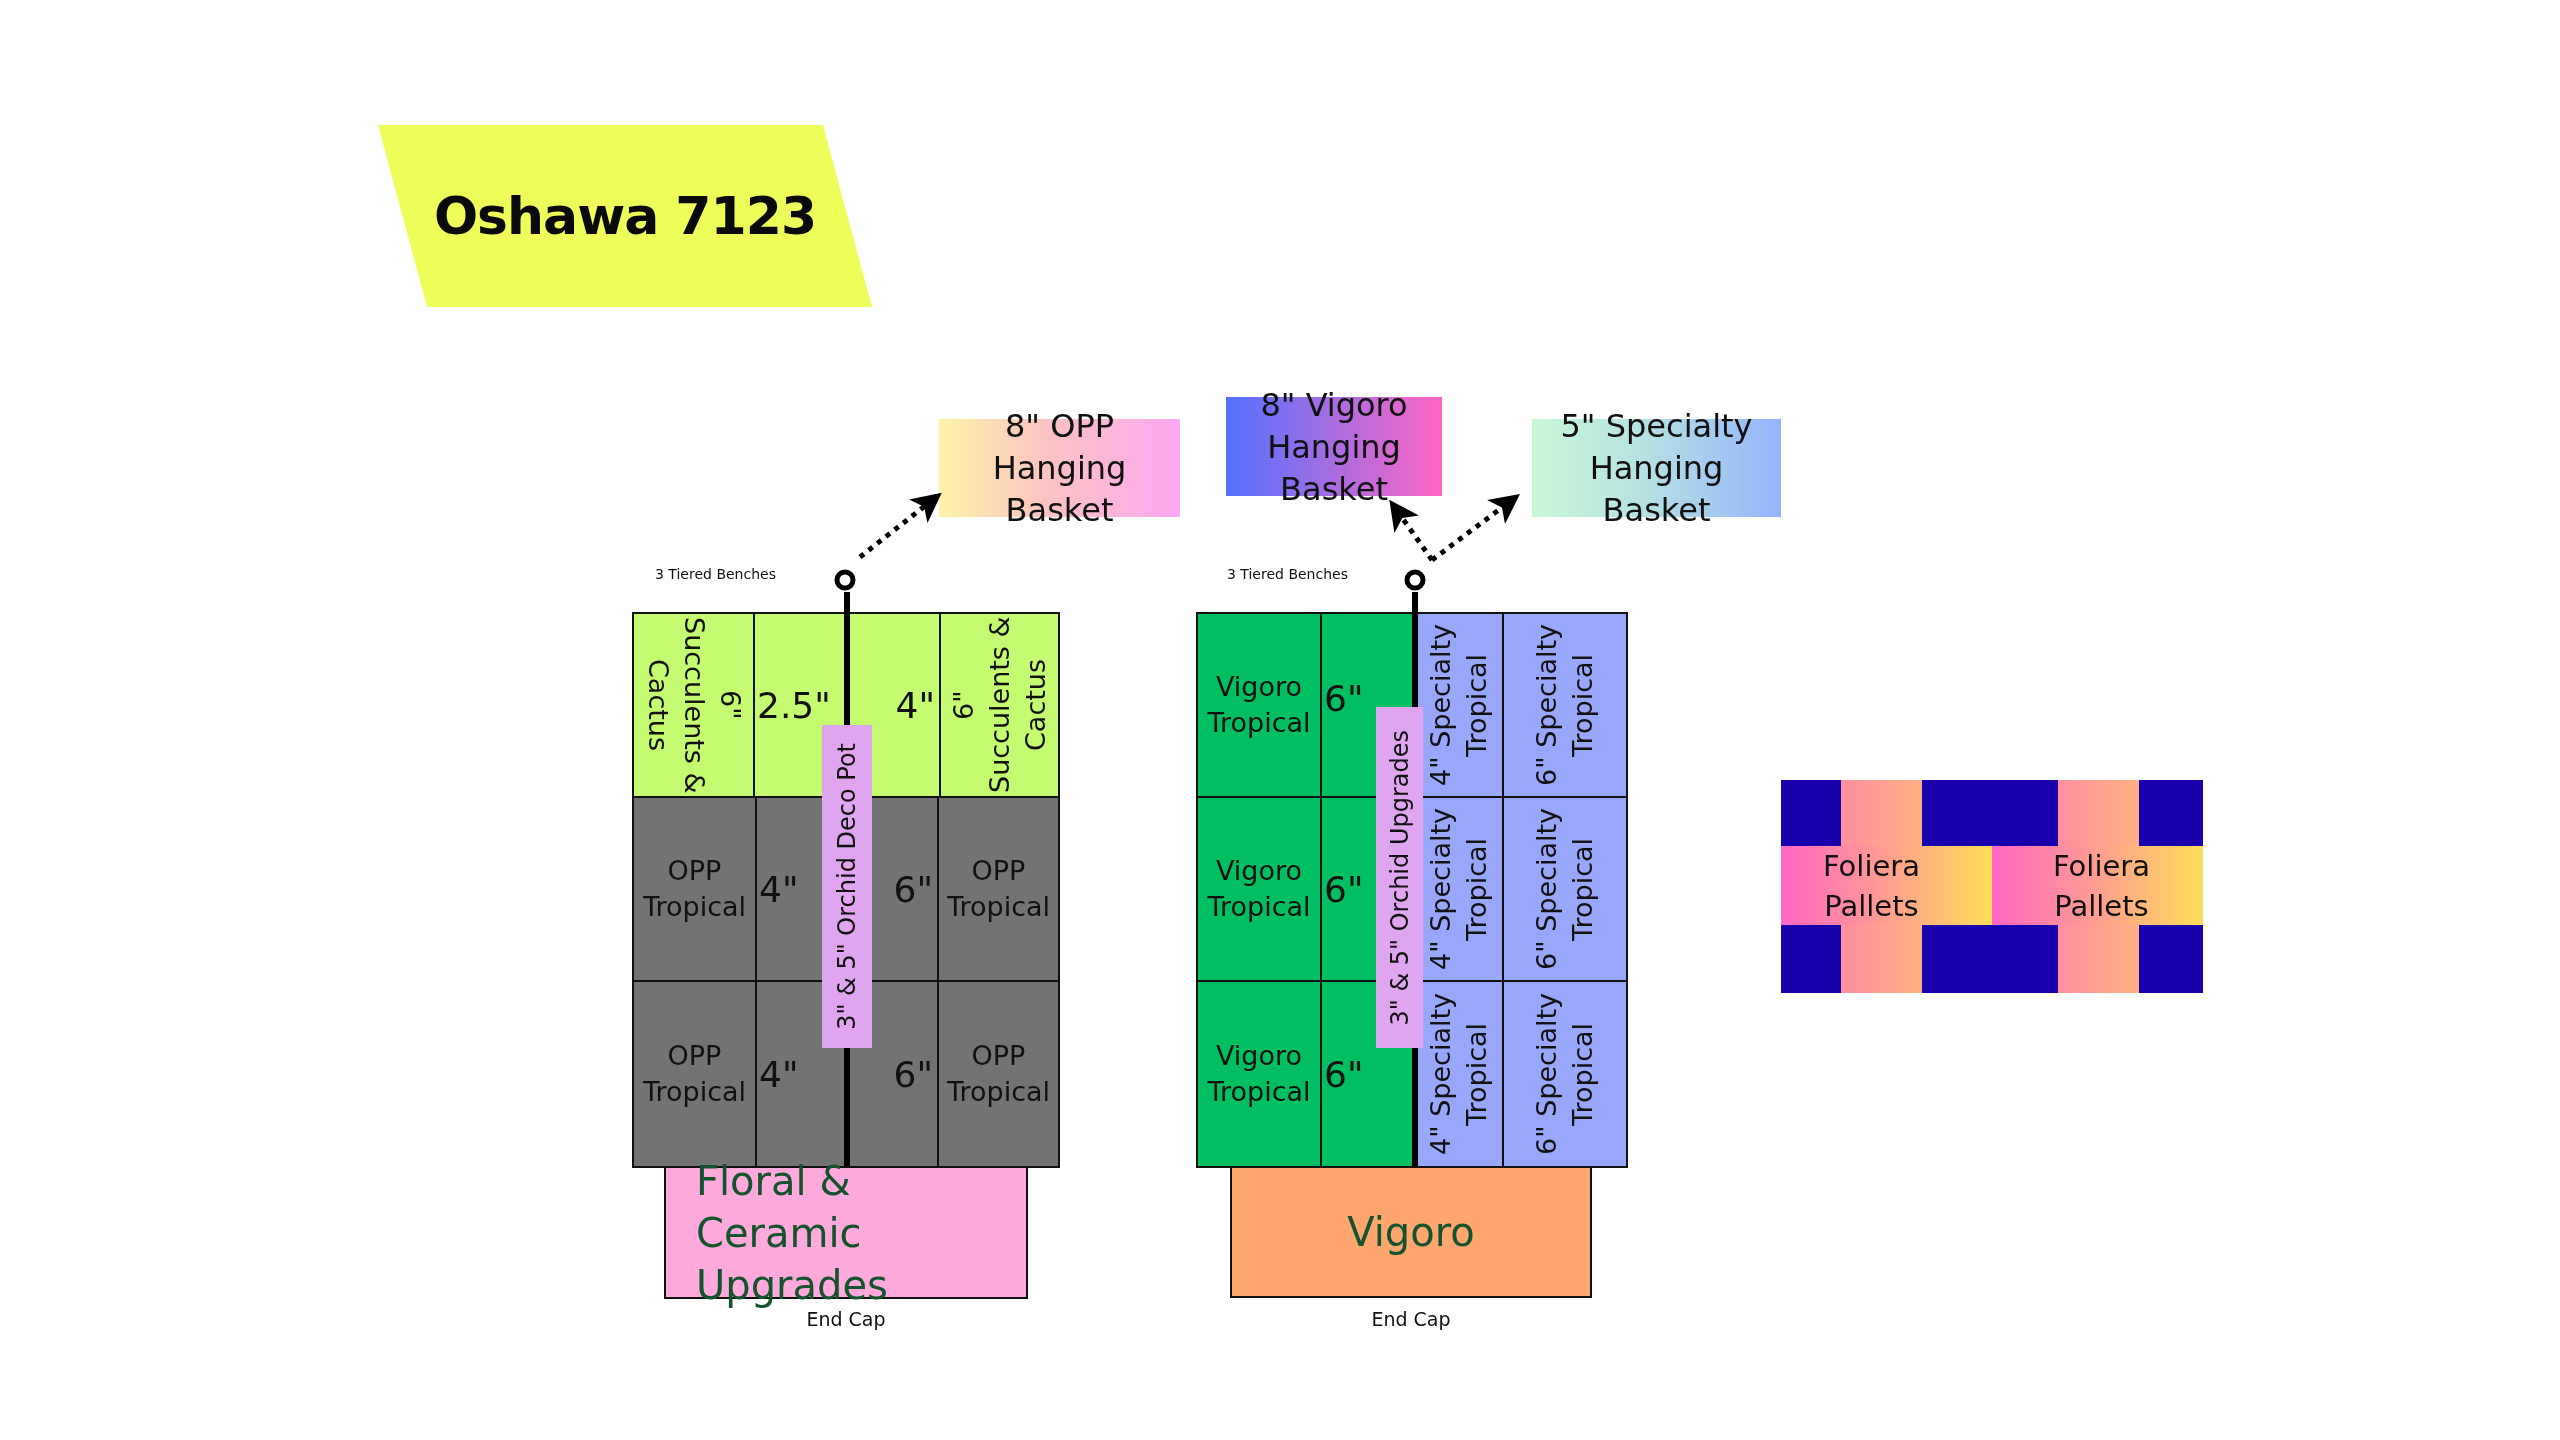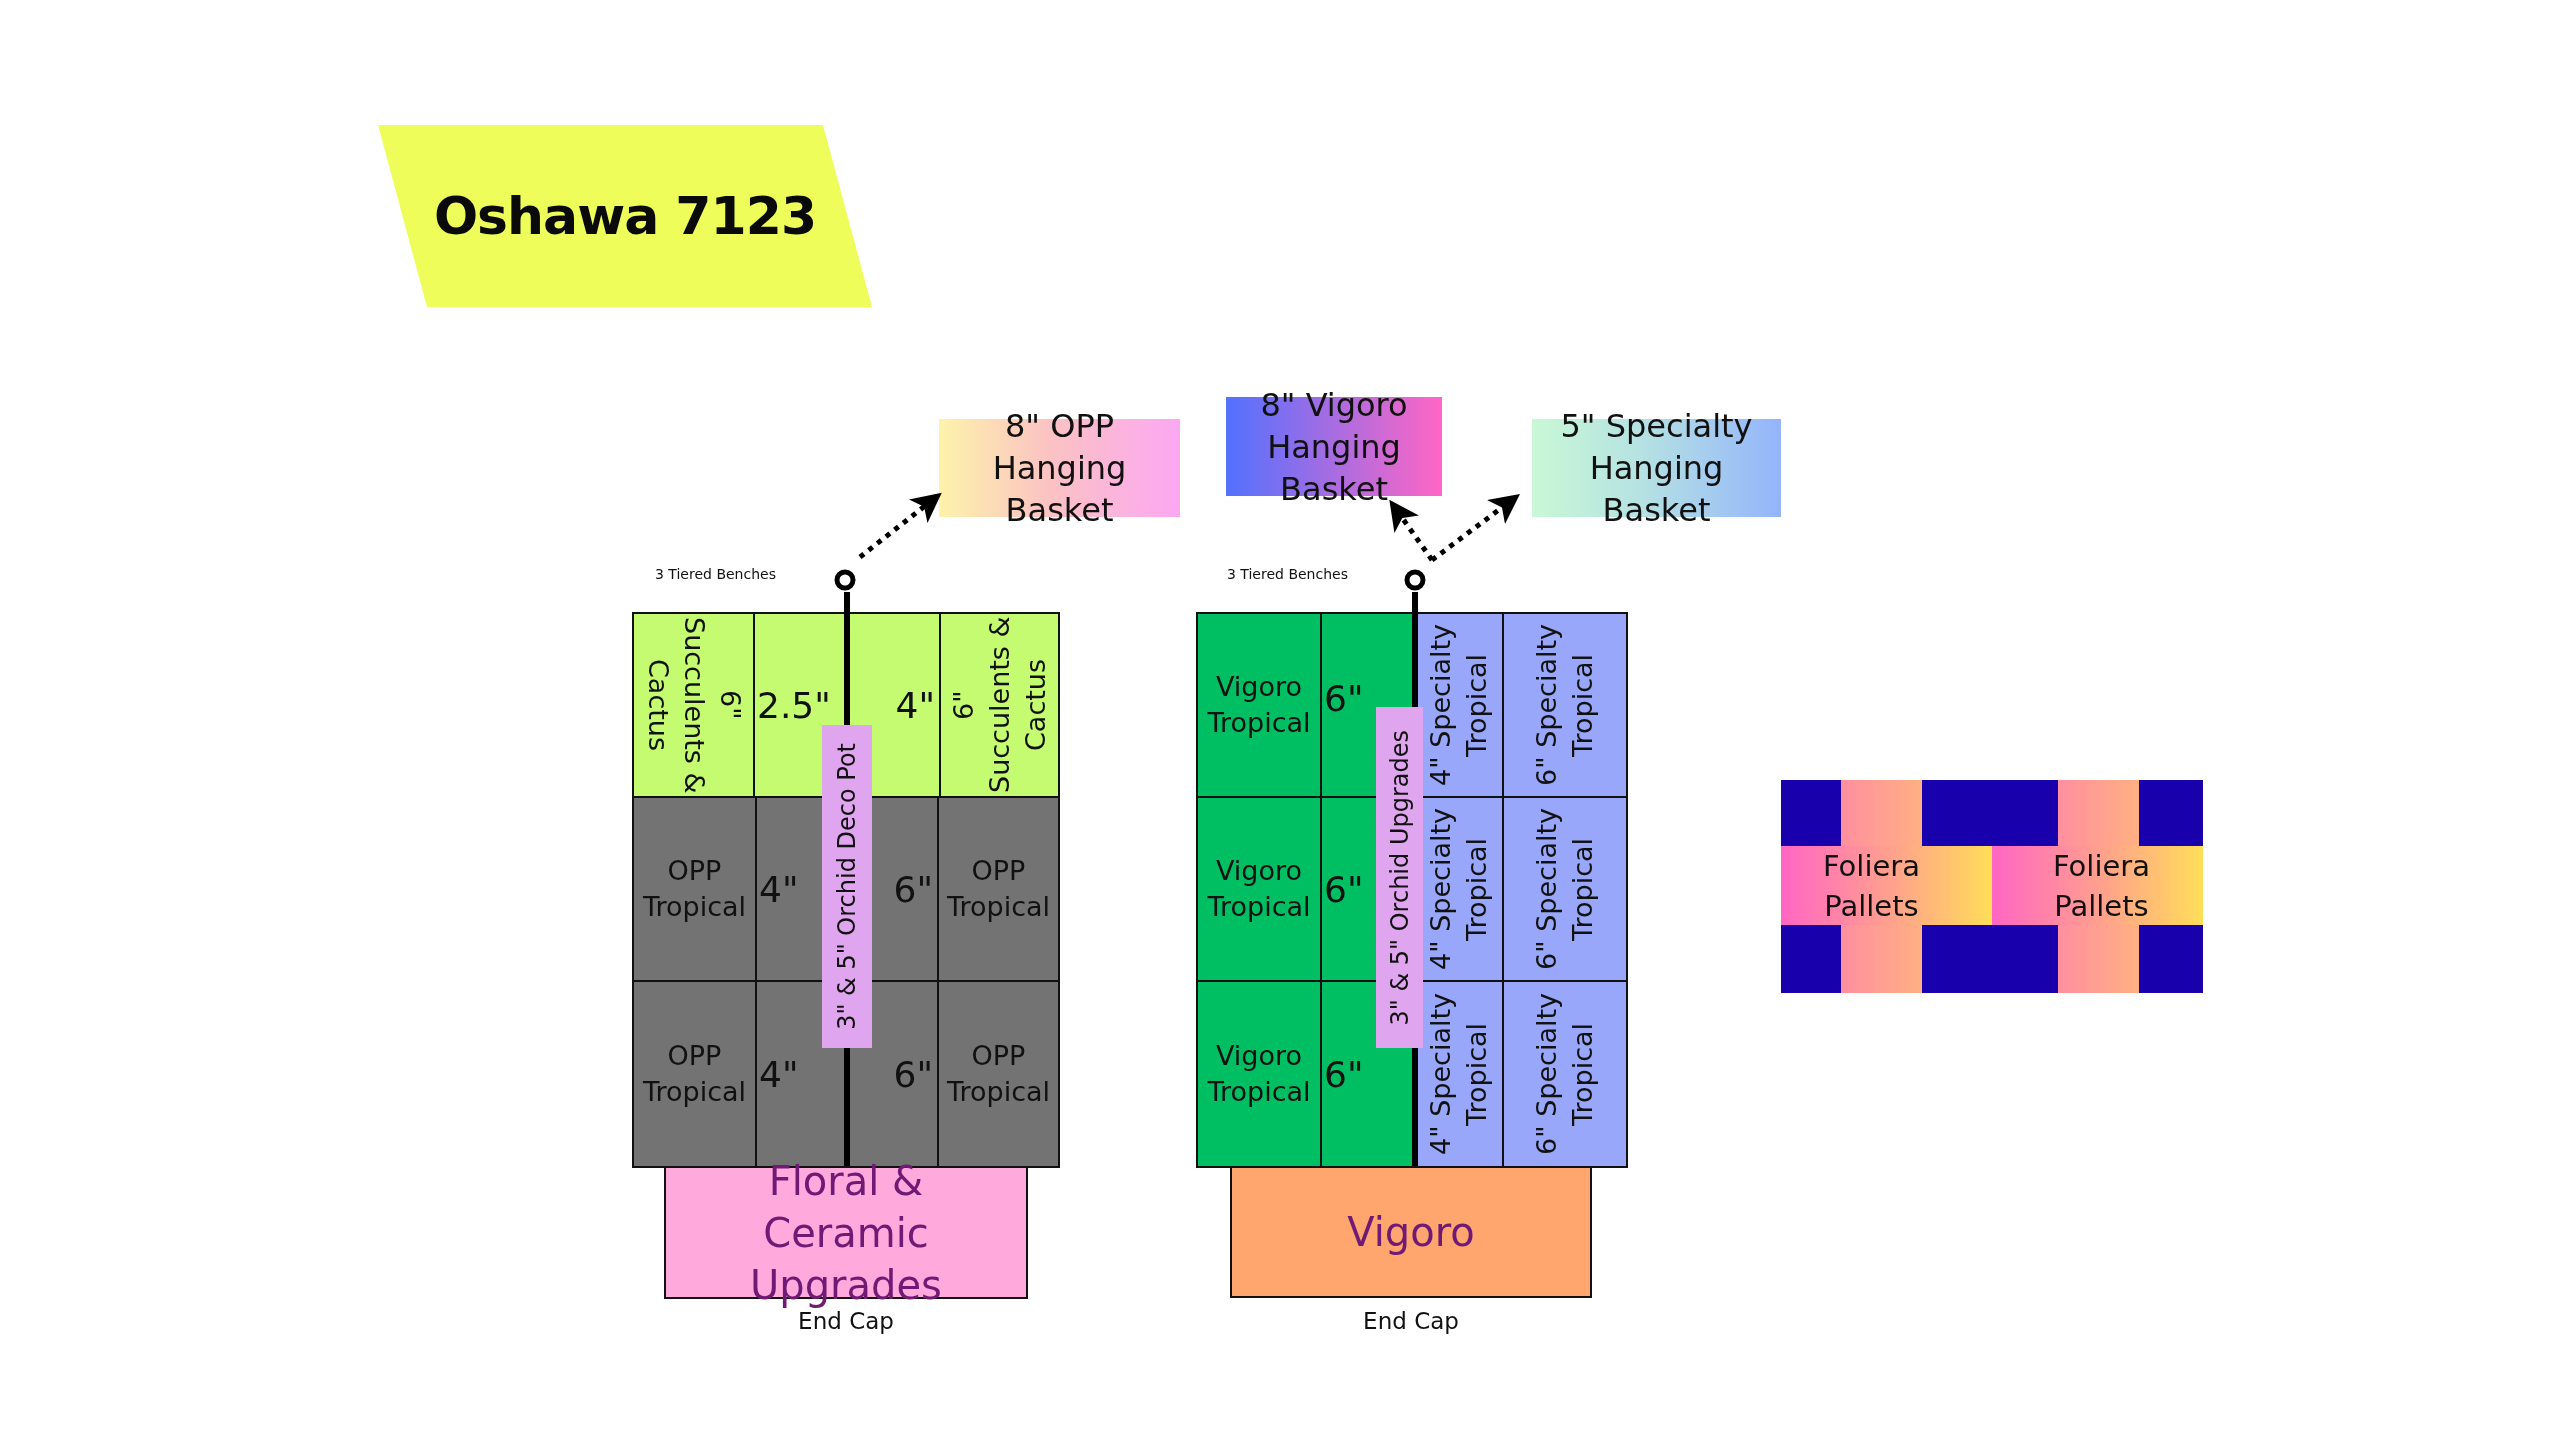--- a/index.html
+++ b/index.html
@@ -62,26 +62,26 @@
       background: #e0a5ef;
       display: flex; align-items: center; justify-content: center;
     }
     .orchid span {
       writing-mode: vertical-rl; transform: rotate(180deg);
       font-size: 24px; white-space: nowrap; color: #111;
     }
 
     .endcap {
       border: 2px solid #111;
-      display: flex; align-items: center; justify-content: center; text-align: center;
-      font-size: 40px; line-height: 52px; color: #701a75;
+      display: flex; align-items: center; justify-content: center; text-align: left;
+      font-size: 40px; line-height: 52px; color: #14532d;
     }
     #endcap-left { left: 664px; top: 1166px; width: 364px; height: 133px; background: #ffa9dd; }
     #endcap-right { left: 1230px; top: 1166px; width: 362px; height: 132px; background: #ffa66e; }
-    .endcap-label { font-size: 23px; color: #111; text-align: center; width: 200px; }
+    .endcap-label { font-size: 19px; color: #111; text-align: center; width: 200px; }
 
     
     .pallet { width: 211px; height: 213px; }
     .pallet .blk { position: absolute; background: #1800ad; }
     .pallet .hband {
       position: absolute; left: 0; top: 66px; width: 211px; height: 79px;
       background: linear-gradient(90deg, #ff66c4 0%, #ffa48a 55%, #ffde59 100%);
     }
     .pallet .vband {
       position: absolute; left: 60px; top: 0; width: 81px; height: 213px;

